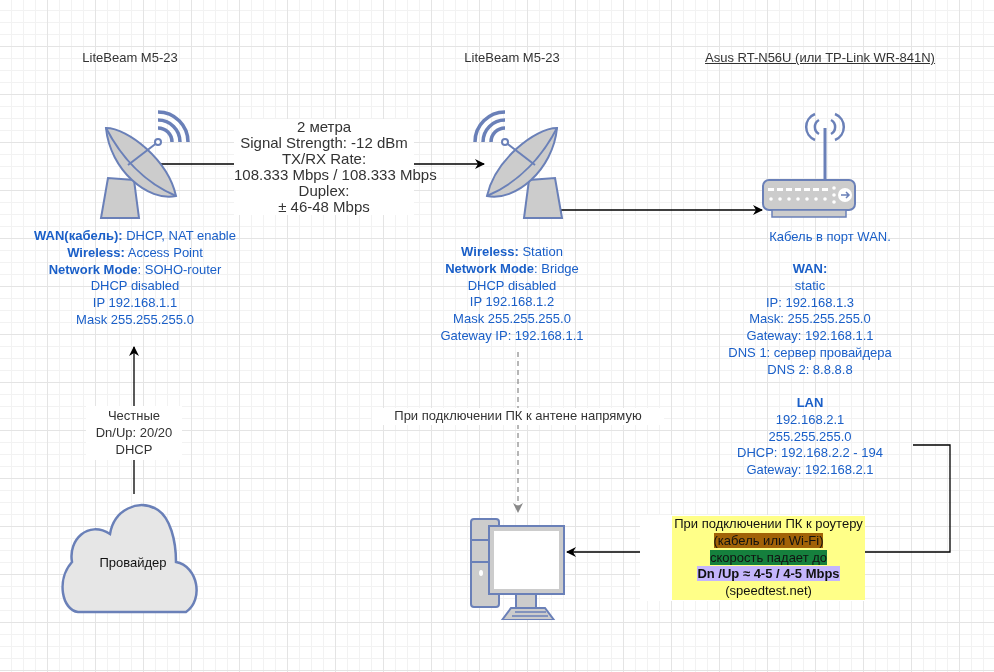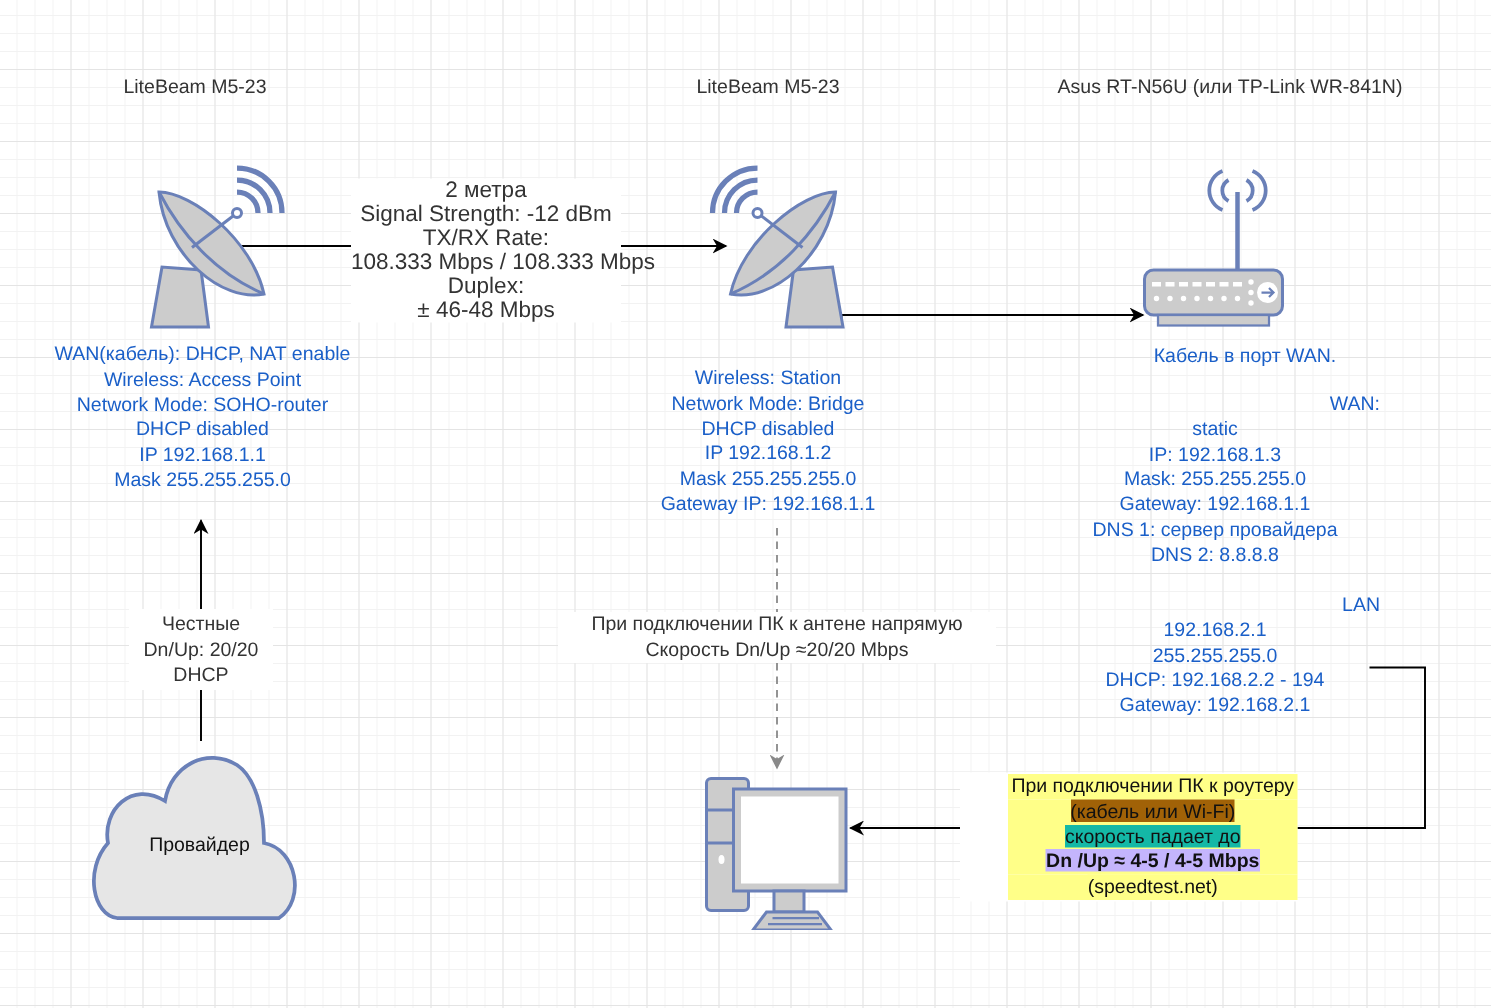--- a/index.html
+++ b/index.html
@@ -16,21 +16,21 @@
     font-family: "Liberation Sans", sans-serif;
   }
   svg.wires { position: absolute; left: 0; top: 0; }
   .t { position: absolute; text-align: center; font-size: 13px; line-height: 16.8px; white-space: nowrap; }
   .title { color: #333333; }
   .blue { color: #1a5fc8; }
   .dark { color: #333333; }
   .bg-white { background: #ffffff; }
   .hl span.line { background: #ffff88; color: #111; margin-left: 32px; }
   .line { display: block; }
-  b { font-weight: normal; text-align: right; }
+  b { font-weight: bold; }
   .icon { position: absolute; }
 </style>
 </head>
 <body>
 
 <svg class="wires" width="994" height="672">
   <defs>
     <marker id="arr" markerWidth="10" markerHeight="10" refX="9" refY="5" orient="auto" markerUnits="userSpaceOnUse">
       <path d="M0,0 L10,5 L0,10 L3,5 Z" fill="#000"></path>
     </marker>
@@ -89,21 +89,21 @@
 </svg>
 <div class="t blue" style="left:412px; top:244px; width:200px;">
   <span class="line"><b>Wireless:</b><span> Station</span></span>
   <span class="line"><b>Network Mode</b><span>: Bridge</span></span>
   <span class="line">DHCP disabled</span>
   <span class="line">IP 192.168.1.2</span>
   <span class="line">Mask 255.255.255.0</span>
   <span class="line">Gateway IP: 192.168.1.1</span>
 </div>
 
-<div class="t title" style="left:670px; top:50px; width:300px;">Asus RT-N56U (или TP-Link WR-841N)</div>
+<div class="t title" style="left:670px; top:50px; width:300px;text-decoration:underline;">Asus RT-N56U (или TP-Link WR-841N)</div>
 <svg class="icon" style="left:760px; top:108px;" width="100" height="112" viewBox="0 0 100 112">
   <line x1="65" y1="20" x2="65" y2="72" stroke="#6a80b8" stroke-width="3"></line>
   <path d="M59,12 A8,8 0 0 0 59,26" fill="none" stroke="#6a80b8" stroke-width="2.5"></path>
   <path d="M55,6 A14,14 0 0 0 55,32" fill="none" stroke="#6a80b8" stroke-width="2.5"></path>
   <path d="M71,12 A8,8 0 0 1 71,26" fill="none" stroke="#6a80b8" stroke-width="2.5"></path>
   <path d="M75,6 A14,14 0 0 1 75,32" fill="none" stroke="#6a80b8" stroke-width="2.5"></path>
   <rect x="3" y="72" width="92" height="30" rx="6" fill="#cccccc" stroke="#6a80b8" stroke-width="2"></rect>
   <rect x="12" y="102" width="74" height="7" fill="#cccccc" stroke="#6a80b8" stroke-width="1.5"></rect>
   <g fill="#ffffff">
     <rect x="8" y="80" width="6" height="3"></rect>
@@ -151,35 +151,34 @@
   <span class="line">DHCP</span>
 </div>
 
 <svg class="icon" style="left:58px; top:490px;" width="150" height="125" viewBox="0 0 150 125">
   <path d="M20,122 C4,120 -2,90 14,72 C10,50 30,30 52,44 C56,20 80,8 100,20 C112,28 118,50 118,72 C140,76 146,110 128,122 Z" fill="#e6e6e6" stroke="#6a80b8" stroke-width="2.5"></path>
 </svg>
 <div class="t" style="left:58px; top:555px; width:150px; color:#111;">Провайдер</div>
 
 <div class="t dark bg-white" style="left:372px; top:408px; width:292px;">
   <span class="line">При подключении ПК к антене напрямую</span>
-  <span class="line">Скорость Dn/Up ≈20/20 Mbps</span>
 </div>
 
 <svg class="icon" style="left:468px; top:512px;" width="100" height="108" viewBox="0 0 100 108">
   <rect x="3" y="7" width="28" height="88" rx="3" fill="#cccccc" stroke="#6a80b8" stroke-width="2"></rect>
   <line x1="3" y1="28" x2="31" y2="28" stroke="#6a80b8" stroke-width="2"></line>
   <line x1="3" y1="50" x2="31" y2="50" stroke="#6a80b8" stroke-width="2"></line>
   <ellipse cx="13" cy="61" rx="2" ry="3" fill="#fff"></ellipse>
   <rect x="21" y="14" width="75" height="68" fill="#cccccc" stroke="#6a80b8" stroke-width="2"></rect>
   <rect x="26" y="19" width="65" height="58" fill="#ffffff"></rect>
   <rect x="48" y="82" width="20" height="14" fill="#cccccc" stroke="#6a80b8" stroke-width="2"></rect>
   <path d="M34,108 L43,96 L77,96 L86,108 Z" fill="#cccccc" stroke="#6a80b8" stroke-width="2"></path>
   <line x1="47" y1="100" x2="78" y2="100" stroke="#6a80b8" stroke-width="1.5"></line>
   <line x1="44" y1="104" x2="80" y2="104" stroke="#6a80b8" stroke-width="1.5"></line>
 </svg>
 
 <div class="t hl" style="left:640px; top:515px; width:225px; background:#ffffff; padding:1px 0;">
   <span class="line"><span class="line-hl" style="background:#ffff88;color:#111;">При подключении ПК к роутеру</span></span>
   <span class="line"><span style="background:#a16207;color:#111;">(кабель или Wi-Fi)</span></span>
-  <span class="line"><span style="background:#14b8a6;color:#111;text-align:right;">скорость падает до</span></span>
+  <span class="line"><span style="background:#15803d;color:#111;text-align:right;">скорость падает до</span></span>
   <span class="line"><span style="background:#c4b5fd;color:#111;font-weight:bold;">Dn /Up ≈ 4-5 / 4-5 Mbps</span></span>
   <span class="line"><span style="background:#ffff88;color:#111;">(speedtest.net)</span></span>
 </div>
 
 </body></html>

